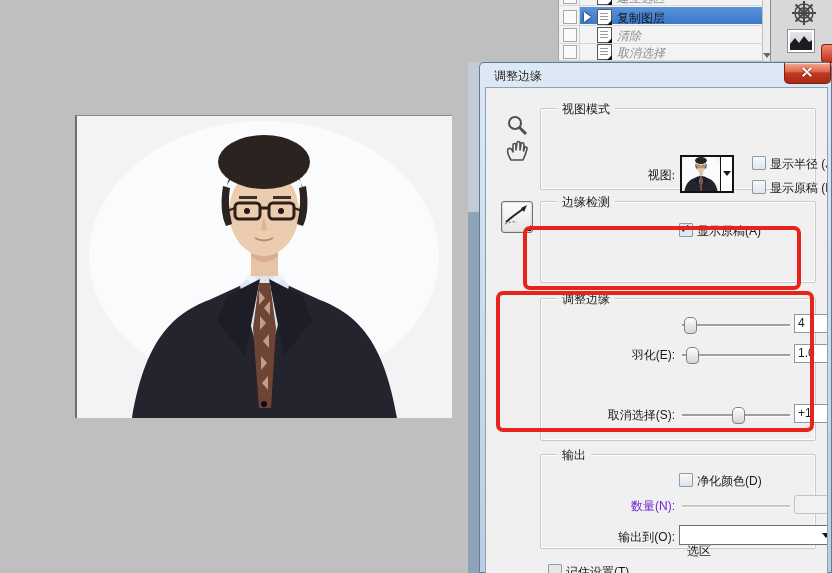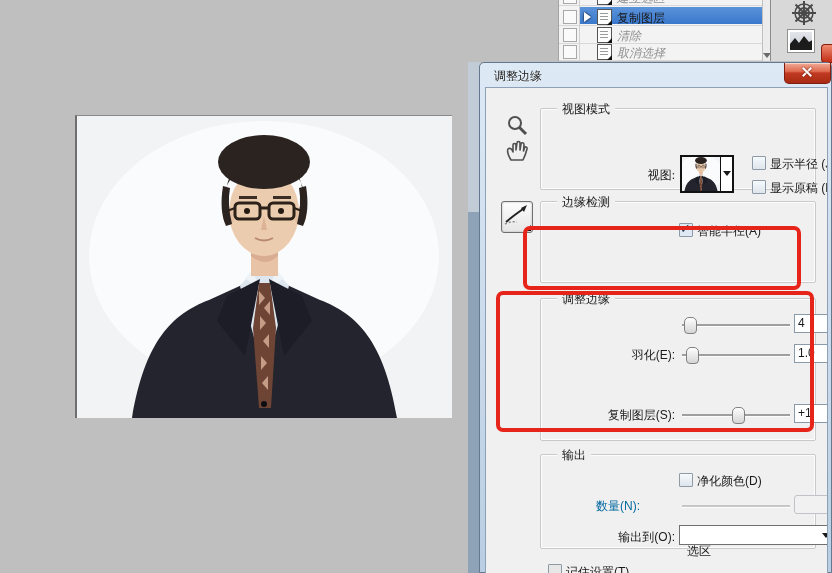--- a/index.html
+++ b/index.html
@@ -82,21 +82,21 @@
   .slabel{position:absolute;left:20px;width:114px;text-align:right;top:3px;white-space:nowrap;}
   .strack{position:absolute;left:141px;top:10px;width:108px;height:2px;background:#9f9f9f;
     border-bottom:1px solid #fdfdfd;cursor:pointer;}
   .sthumb{position:absolute;top:-7px;width:11px;height:15px;background:linear-gradient(#fefefe,#d5d5d5);
     border:1px solid #818181;border-radius:5px 5px 4px 4px;cursor:pointer;}
   .sbox{position:absolute;left:253px;top:0;width:36px;height:15px;background:#fff;border:1px solid #8a9aa8;
     padding:1px 3px;font-size:12px;cursor:text;}
   .sunit{position:absolute;left:305px;top:3px;white-space:nowrap;}
   .srow.disabled .strack{background:#c7c7c7;}
   .srow.disabled .sbox{background:#f1f1f1;border:1px solid #c0c4c8;border-radius:3px;}
-  .srow.disabled .slabel,.srow.disabled .sunit{color:#0369a1;text-align:center;}
+  .srow.disabled .slabel,.srow.disabled .sunit{color:#6d28d9;}
 
   
   .view-thumb{position:absolute;left:139px;top:46px;width:54px;height:38px;background:#fff;
     border:2px solid #111;box-sizing:border-box;cursor:pointer;}
   .view-thumb .img{position:absolute;left:0;top:0;width:38px;height:34px;overflow:hidden;border-right:1px solid #111;}
   .view-thumb .arrowzone{position:absolute;right:0;top:0;width:11px;height:100%;}
   .tri-down{width:0;height:0;border-left:4px solid transparent;border-right:4px solid transparent;border-top:5px solid #1a1a1a;}
   .view-thumb .tri-down{position:absolute;right:1px;top:14px;}
 
   .dropdown{position:absolute;left:138px;top:436px;width:156px;height:18px;background:#fff;border:1px solid #707070;cursor:pointer;}
@@ -293,21 +293,21 @@
         <span class="cb-label" style="left:229px;top:47px;">显示半径 (J)</span>
         <span class="cb" style="left:211px;top:71px;"></span>
         <span class="cb-label" style="left:229px;top:71px;">显示原稿 (P)</span>
       </div>
 
       <div class="group g2">
         <span class="group-title">边缘检测</span>
         <span class="cb" style="left:138px;top:21px;background:#dfe9f3;">
           <span class="mark">✓</span>
         </span>
-        <span class="cb-label" style="left:156px;top:21px;">智能半径(A)</span>
+        <span class="cb-label" style="left:156px;top:21px;">显示原稿(A)</span>
       </div>
 
       <div class="group g3">
         <span class="group-title">调整边缘</span>
 
         <div class="srow" style="top:15px;">
           <span class="strack">
             <span class="sthumb" style="left:2px;"></span>
           </span>
           <span class="sbox">4</span>
@@ -318,21 +318,21 @@
           <span class="slabel">羽化(E):</span>
           <span class="strack">
             <span class="sthumb" style="left:4px;"></span>
           </span>
           <span class="sbox">1.0</span>
 
         </div>
 
 
         <div class="srow" style="top:105px;">
-          <span class="slabel">复制图层(S):</span>
+          <span class="slabel">取消选择(S):</span>
           <span class="strack">
             <span class="sthumb" style="left:50px;"></span>
           </span>
           <span class="sbox">+1</span>
 
         </div>
       </div>
 
       <div class="group g4">
         <span class="group-title">输出</span>

